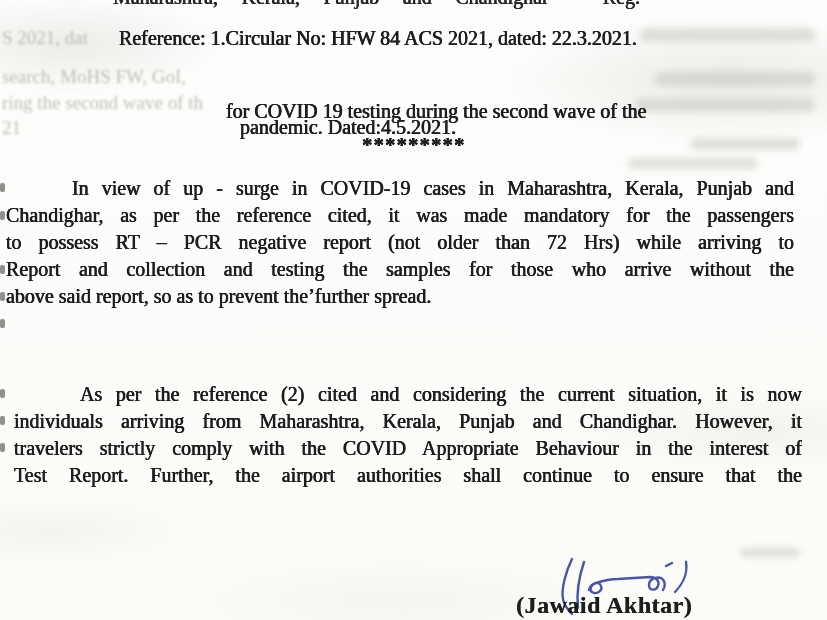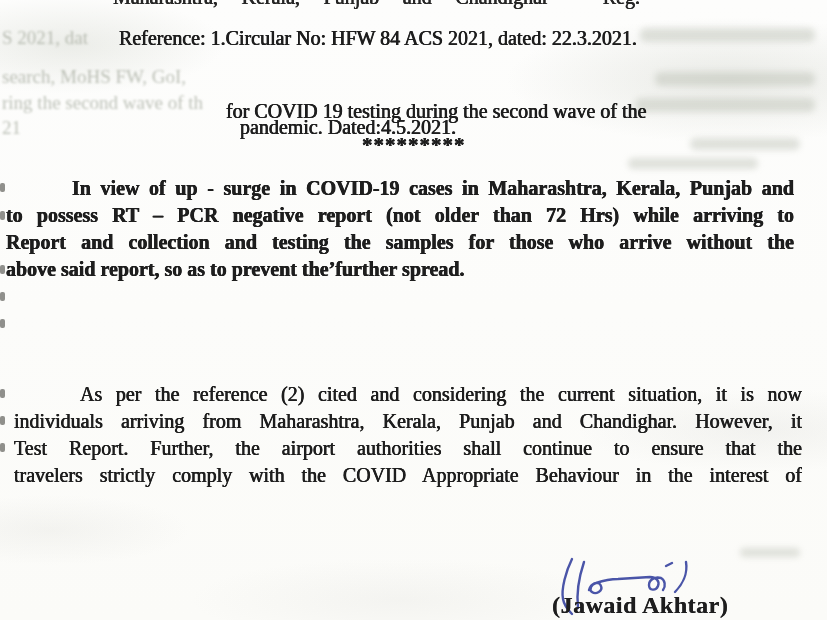--- a/index.html
+++ b/index.html
@@ -60,39 +60,40 @@
   <div class="abs speck" style="top:416px;"></div>
   <div class="abs speck" style="top:443px;"></div>
 
   <div class="abs topclip" style="left:113px;top:-15px;">Maharashtra, Kerala, Punjab and Chandighar - Reg.</div>
 
   <div class="abs t" style="left:119px;top:26px;">Reference: 1.Circular No: HFW 84 ACS 2021, dated: 22.3.2021.</div>
   <div class="abs t" style="left:226px;top:99px;">for COVID 19 testing during the second wave of the</div>
   <div class="abs t" style="left:240px;top:115px;">pandemic. Dated:4.5.2021.</div>
   <div class="abs t stars" style="left:362px;top:133px;">*********</div>
 
-  <div class="abs para" style="top:175px;font-weight:bold;">
+  <div class="abs para" style="top:175px;">
     <div class="line first">In view of up - surge in COVID-19 cases in Maharashtra, Kerala, Punjab and</div>
+    <div class="line">Chandighar, as per the reference cited, it was made mandatory for the passengers</div>
     <div class="line">to possess RT – PCR negative report (not older than 72 Hrs) while arriving to</div>
     <div class="line">Report and collection and testing the samples for those who arrive without the</div>
     <div class="line last">above said report, so as to prevent the’further spread.</div>
   </div>
 
   <div class="abs para" style="top:381px;margin-left:8px;">
     <div class="line first">As per the reference (2) cited and considering the current situation, it is now</div>
     <div class="line">individuals arriving from Maharashtra, Kerala, Punjab and Chandighar. However, it</div>
+    <div class="line">travelers strictly comply with the COVID Appropriate Behaviour in the interest of</div>
     <div class="line">Test Report. Further, the airport authorities shall continue to ensure that the</div>
-    <div class="line">travelers strictly comply with the COVID Appropriate Behaviour in the interest of</div>
   </div>
 
   <svg class="abs sig" style="left:542px;top:553px;" width="172" height="64" viewBox="0 0 172 64">
     <g fill="none" stroke-width="2.4" stroke-linecap="round" stroke-linejoin="round">
       <path d="M30,6 C24,18 19,36 21,46 C22,52 26,57 30,61" stroke="#4a55a8"></path>
       <path d="M42,9 C38,21 34,38 36,55" stroke="#4a55a8"></path>
       <path d="M47,37 C49,30 57,27 59,33 C61,38 54,42 50,39 C47,37 49,31 54,30 C60,28 66,26 76,26 L108,24 C114,24 118,28 116,33 C114,38 107,38 107,32 C107,27 113,23 119,25 C123,27 124,33 121,37" stroke="#4a55a8"></path>
       <path d="M133,39 C140,32 146,21 144,9" stroke="#4a55a8"></path>
       <path d="M124,13 L130,10" stroke="#4a55a8"></path>
     </g>
   </svg>
 
-  <div class="abs signame" style="left:516px;top:592px;margin-left:36px;">(Jawaid Akhtar)</div>
+  <div class="abs signame" style="left:516px;top:592px;">(Jawaid Akhtar)</div>
 
 </div>
 
 </body></html>

